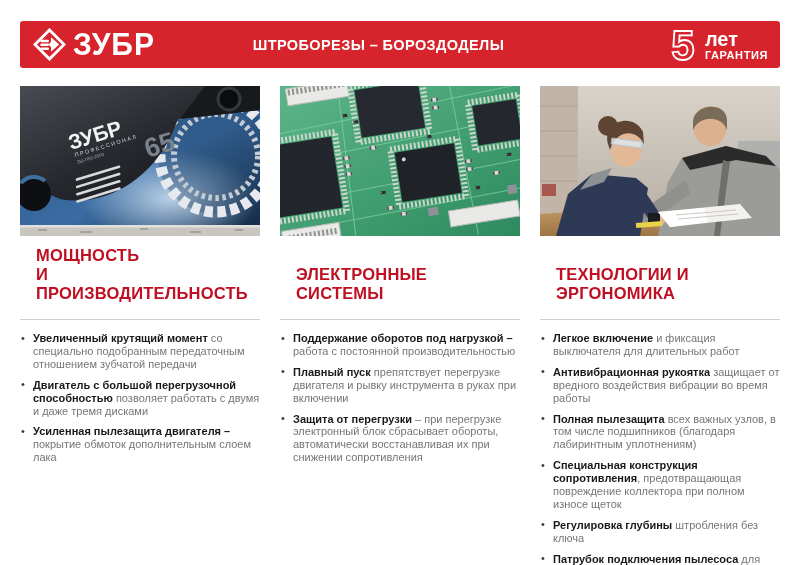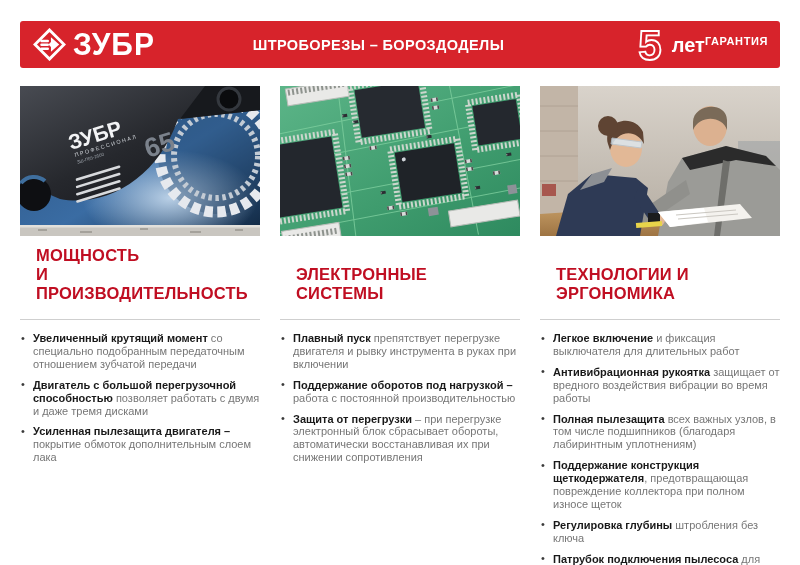--- a/index.html
+++ b/index.html
@@ -8,21 +8,21 @@
 
   
   .header{position:absolute;left:20px;top:21px;width:760px;height:47px;
           background:#d7232b;border-radius:3px;display:flex;align-items:center;}
   .brand{position:absolute;left:13px;top:0;height:47px;display:flex;align-items:center;gap:7px;}
   .brand-name{color:#fff;font-weight:bold;font-size:30px;letter-spacing:1px;
               transform:scaleY(1.02);line-height:1;}
   .header-title{position:absolute;left:12px;right:55px;text-align:center;color:#fff;
                 font-weight:bold;font-size:14.5px;letter-spacing:.4px;}
   .warranty{position:absolute;right:12px;top:0;height:47px;display:flex;align-items:center;gap:3px;}
-  .warranty-words{display:flex;flex-direction:row;align-items:flex-start;line-height:1;}
+  .warranty-words{display:flex;flex-direction:column;align-items:flex-start;line-height:1;}
   .warranty-unit{color:#fff;font-weight:bold;font-size:20px;line-height:1;}
   .warranty-caption{color:#fff;font-weight:bold;font-size:11px;letter-spacing:.6px;margin-top:1px;}
 
   
   .photos{position:absolute;left:20px;top:86px;width:760px;height:150px;display:flex;gap:20px;}
   .photo{flex:1;height:150px;overflow:hidden;}
   .photo svg{display:block;width:100%;height:100%;}
 
   
   .content{position:absolute;left:20px;top:245px;width:760px;display:flex;gap:20px;}
@@ -266,33 +266,33 @@
       <li><b>Увеличенный крутящий момент</b><span> со специально подобранным передаточным отношением зубчатой передачи</span></li>
       <li><b>Двигатель с большой перегрузочной способностью</b><span> позволяет работать с двумя и даже тремя дисками</span></li>
       <li><b>Усиленная пылезащита двигателя –</b><span> покрытие обмоток дополнительным слоем лака</span></li>
     </ul>
   </div>
 
   <div class="col">
     <h2>ЭЛЕКТРОННЫЕ СИСТЕМЫ</h2>
     <hr class="divider">
     <ul class="features">
+      <li><b>Поддержание оборотов под нагрузкой –</b><span> работа с постоянной производительностью</span></li>
       <li><b>Плавный пуск</b><span> препятствует перегрузке двигателя и рывку инструмента в руках при включении</span></li>
-      <li><b>Поддержание оборотов под нагрузкой –</b><span> работа с постоянной производительностью</span></li>
       <li><b>Защита от перегрузки</b><span> – при перегрузке электронный блок сбрасывает обороты, автоматически восстанавливая их при снижении сопротивления</span></li>
     </ul>
   </div>
 
   <div class="col">
     <h2>ТЕХНОЛОГИИ И ЭРГОНОМИКА</h2>
     <hr class="divider">
     <ul class="features">
       <li><b>Легкое включение</b><span> и фиксация выключателя для длительных работ</span></li>
       <li><b>Антивибрационная рукоятка</b><span> защищает от вредного воздействия вибрации во время работы</span></li>
       <li><b>Полная пылезащита</b><span> всех важных узлов, в том числе подшипников (благодаря лабиринтным уплотнениям)</span></li>
-      <li><b>Поддержание конструкция щеткодержателя</b><span>, предотвращающая повреждение коллектора при полном износе щеток</span></li>
+      <li><b>Специальная конструкция сопротивления</b><span>, предотвращающая повреждение коллектора при полном износе щеток</span></li>
       <li><b>Регулировка глубины</b><span> штробления без ключа</span></li>
       <li><b>Патрубок подключения пылесоса</b><span> для отвода пыли</span></li>
       <li><b>Длинный сетевой провод</b><span> (до 4 м) позволяет свободно работать на удалении от розетки</span></li>
 
     </ul>
   </div>
 </div>
 
 </body></html>

